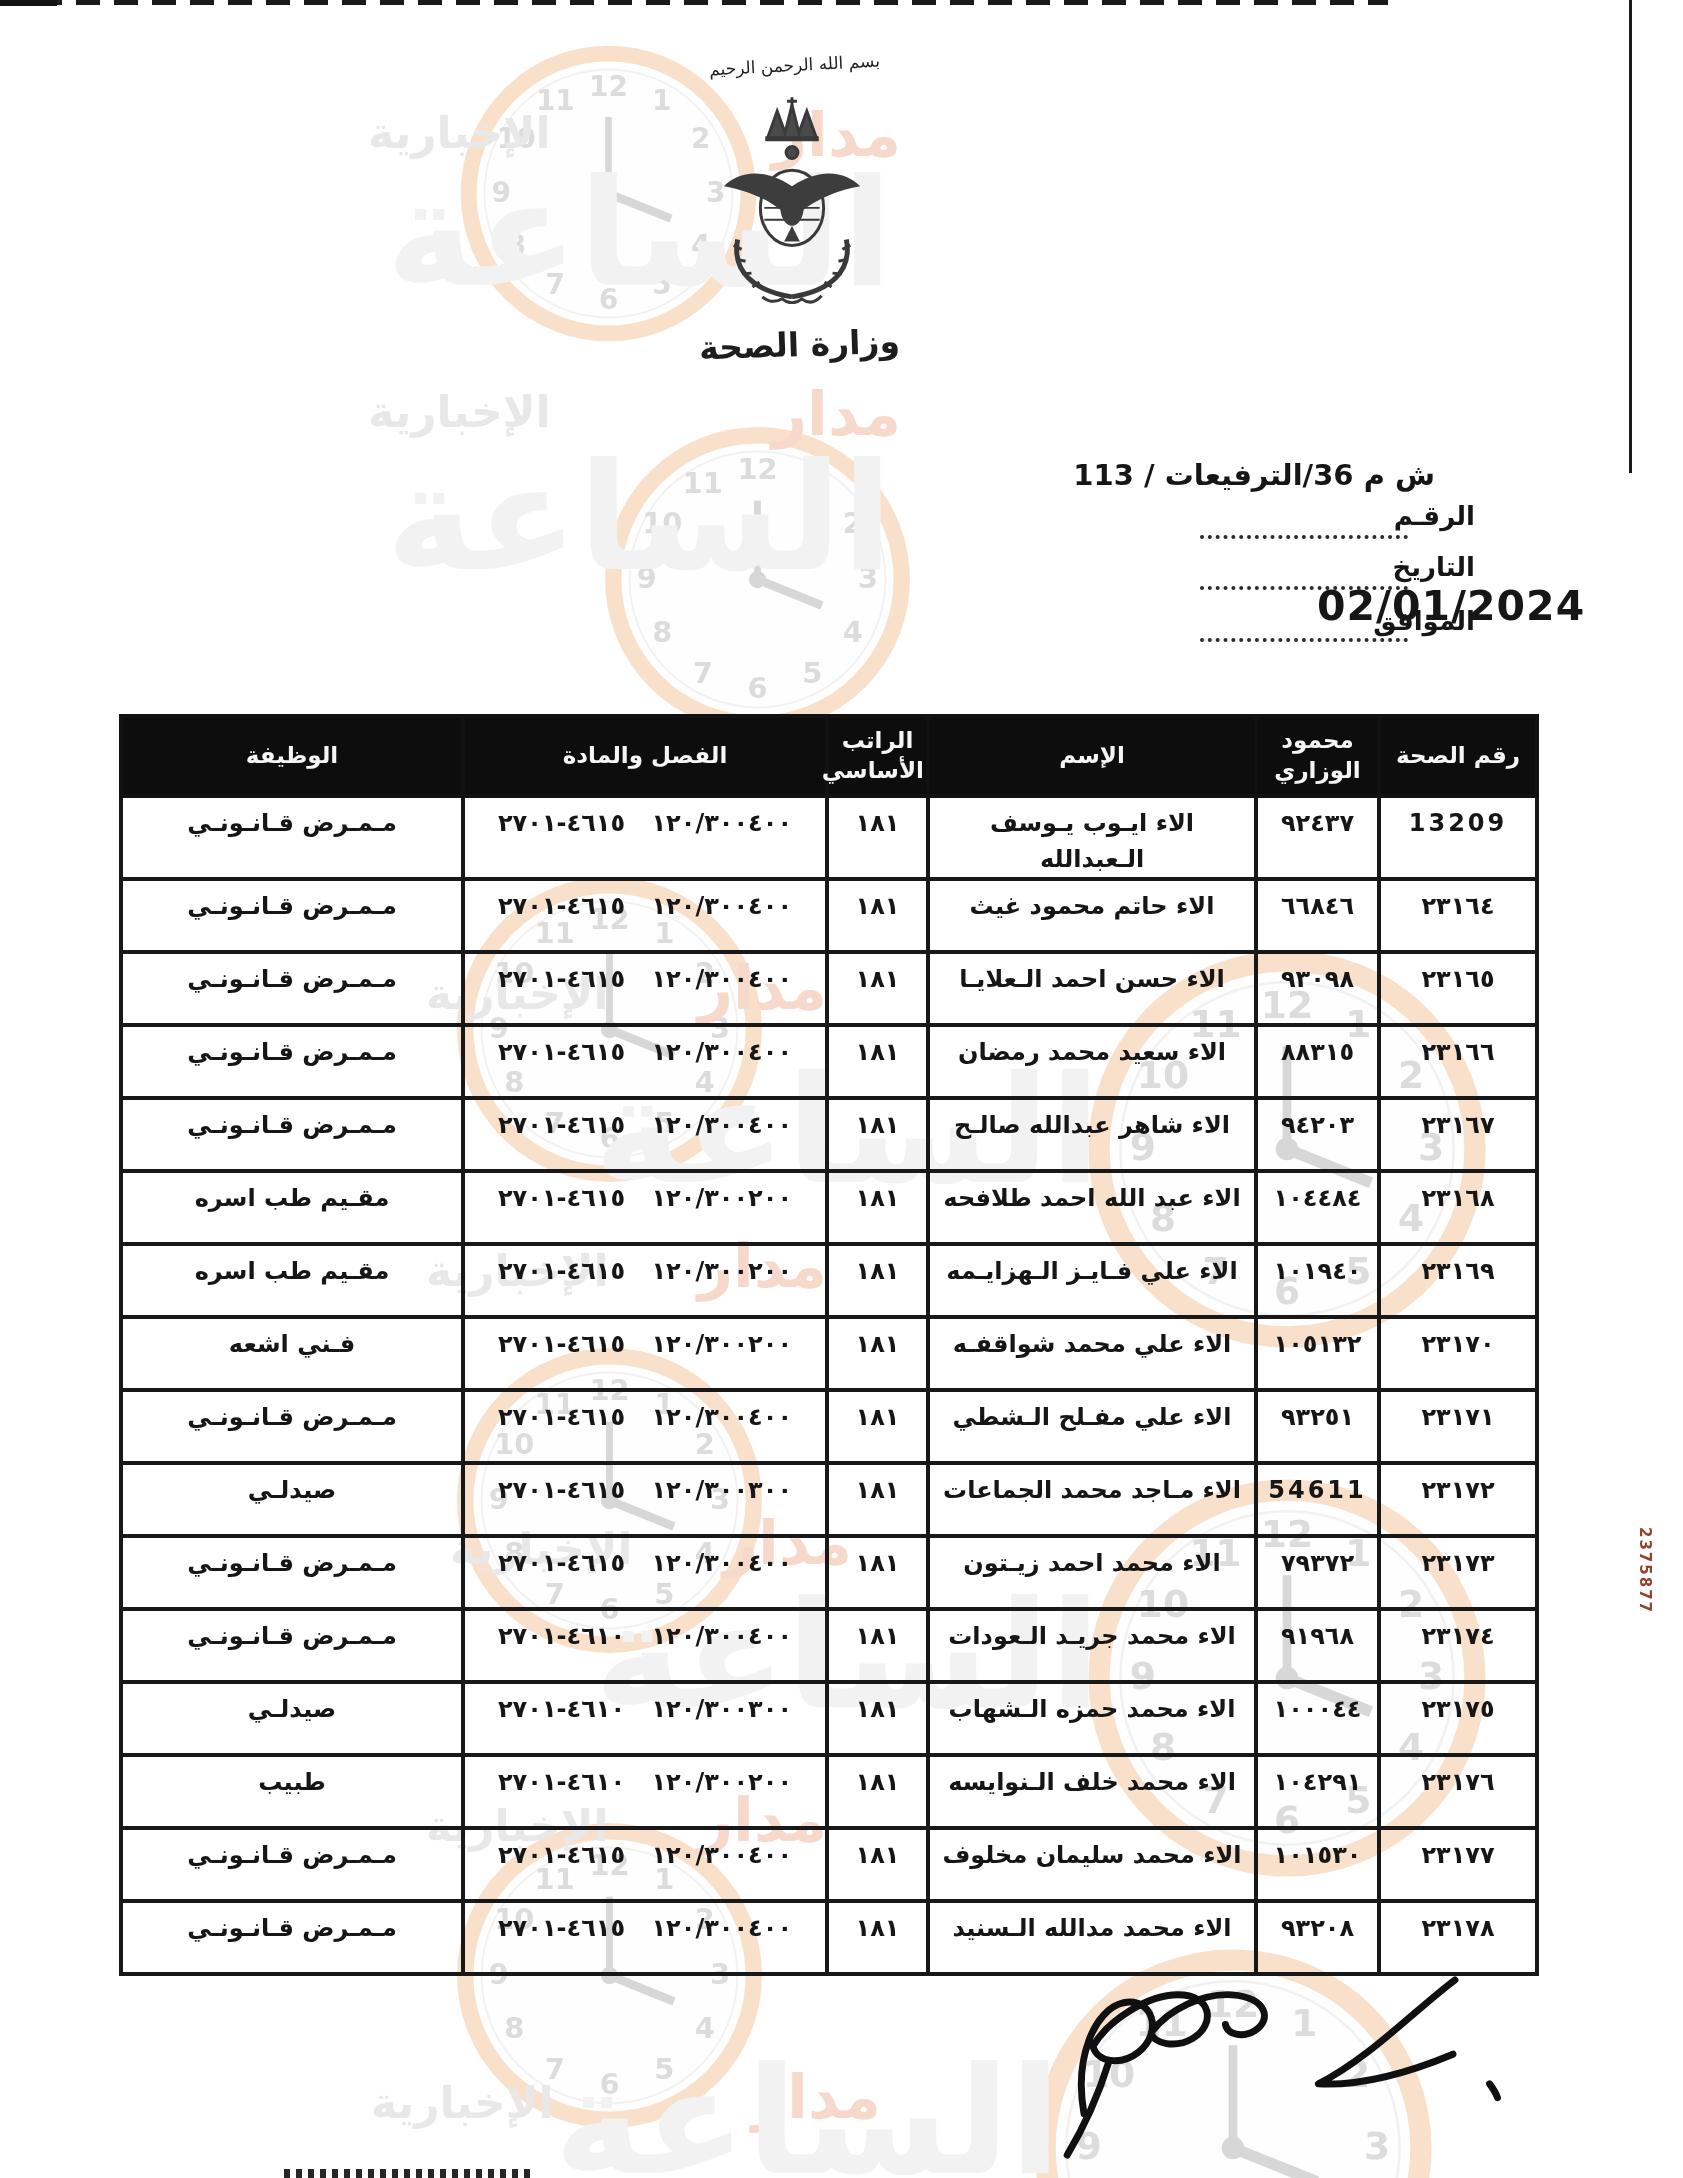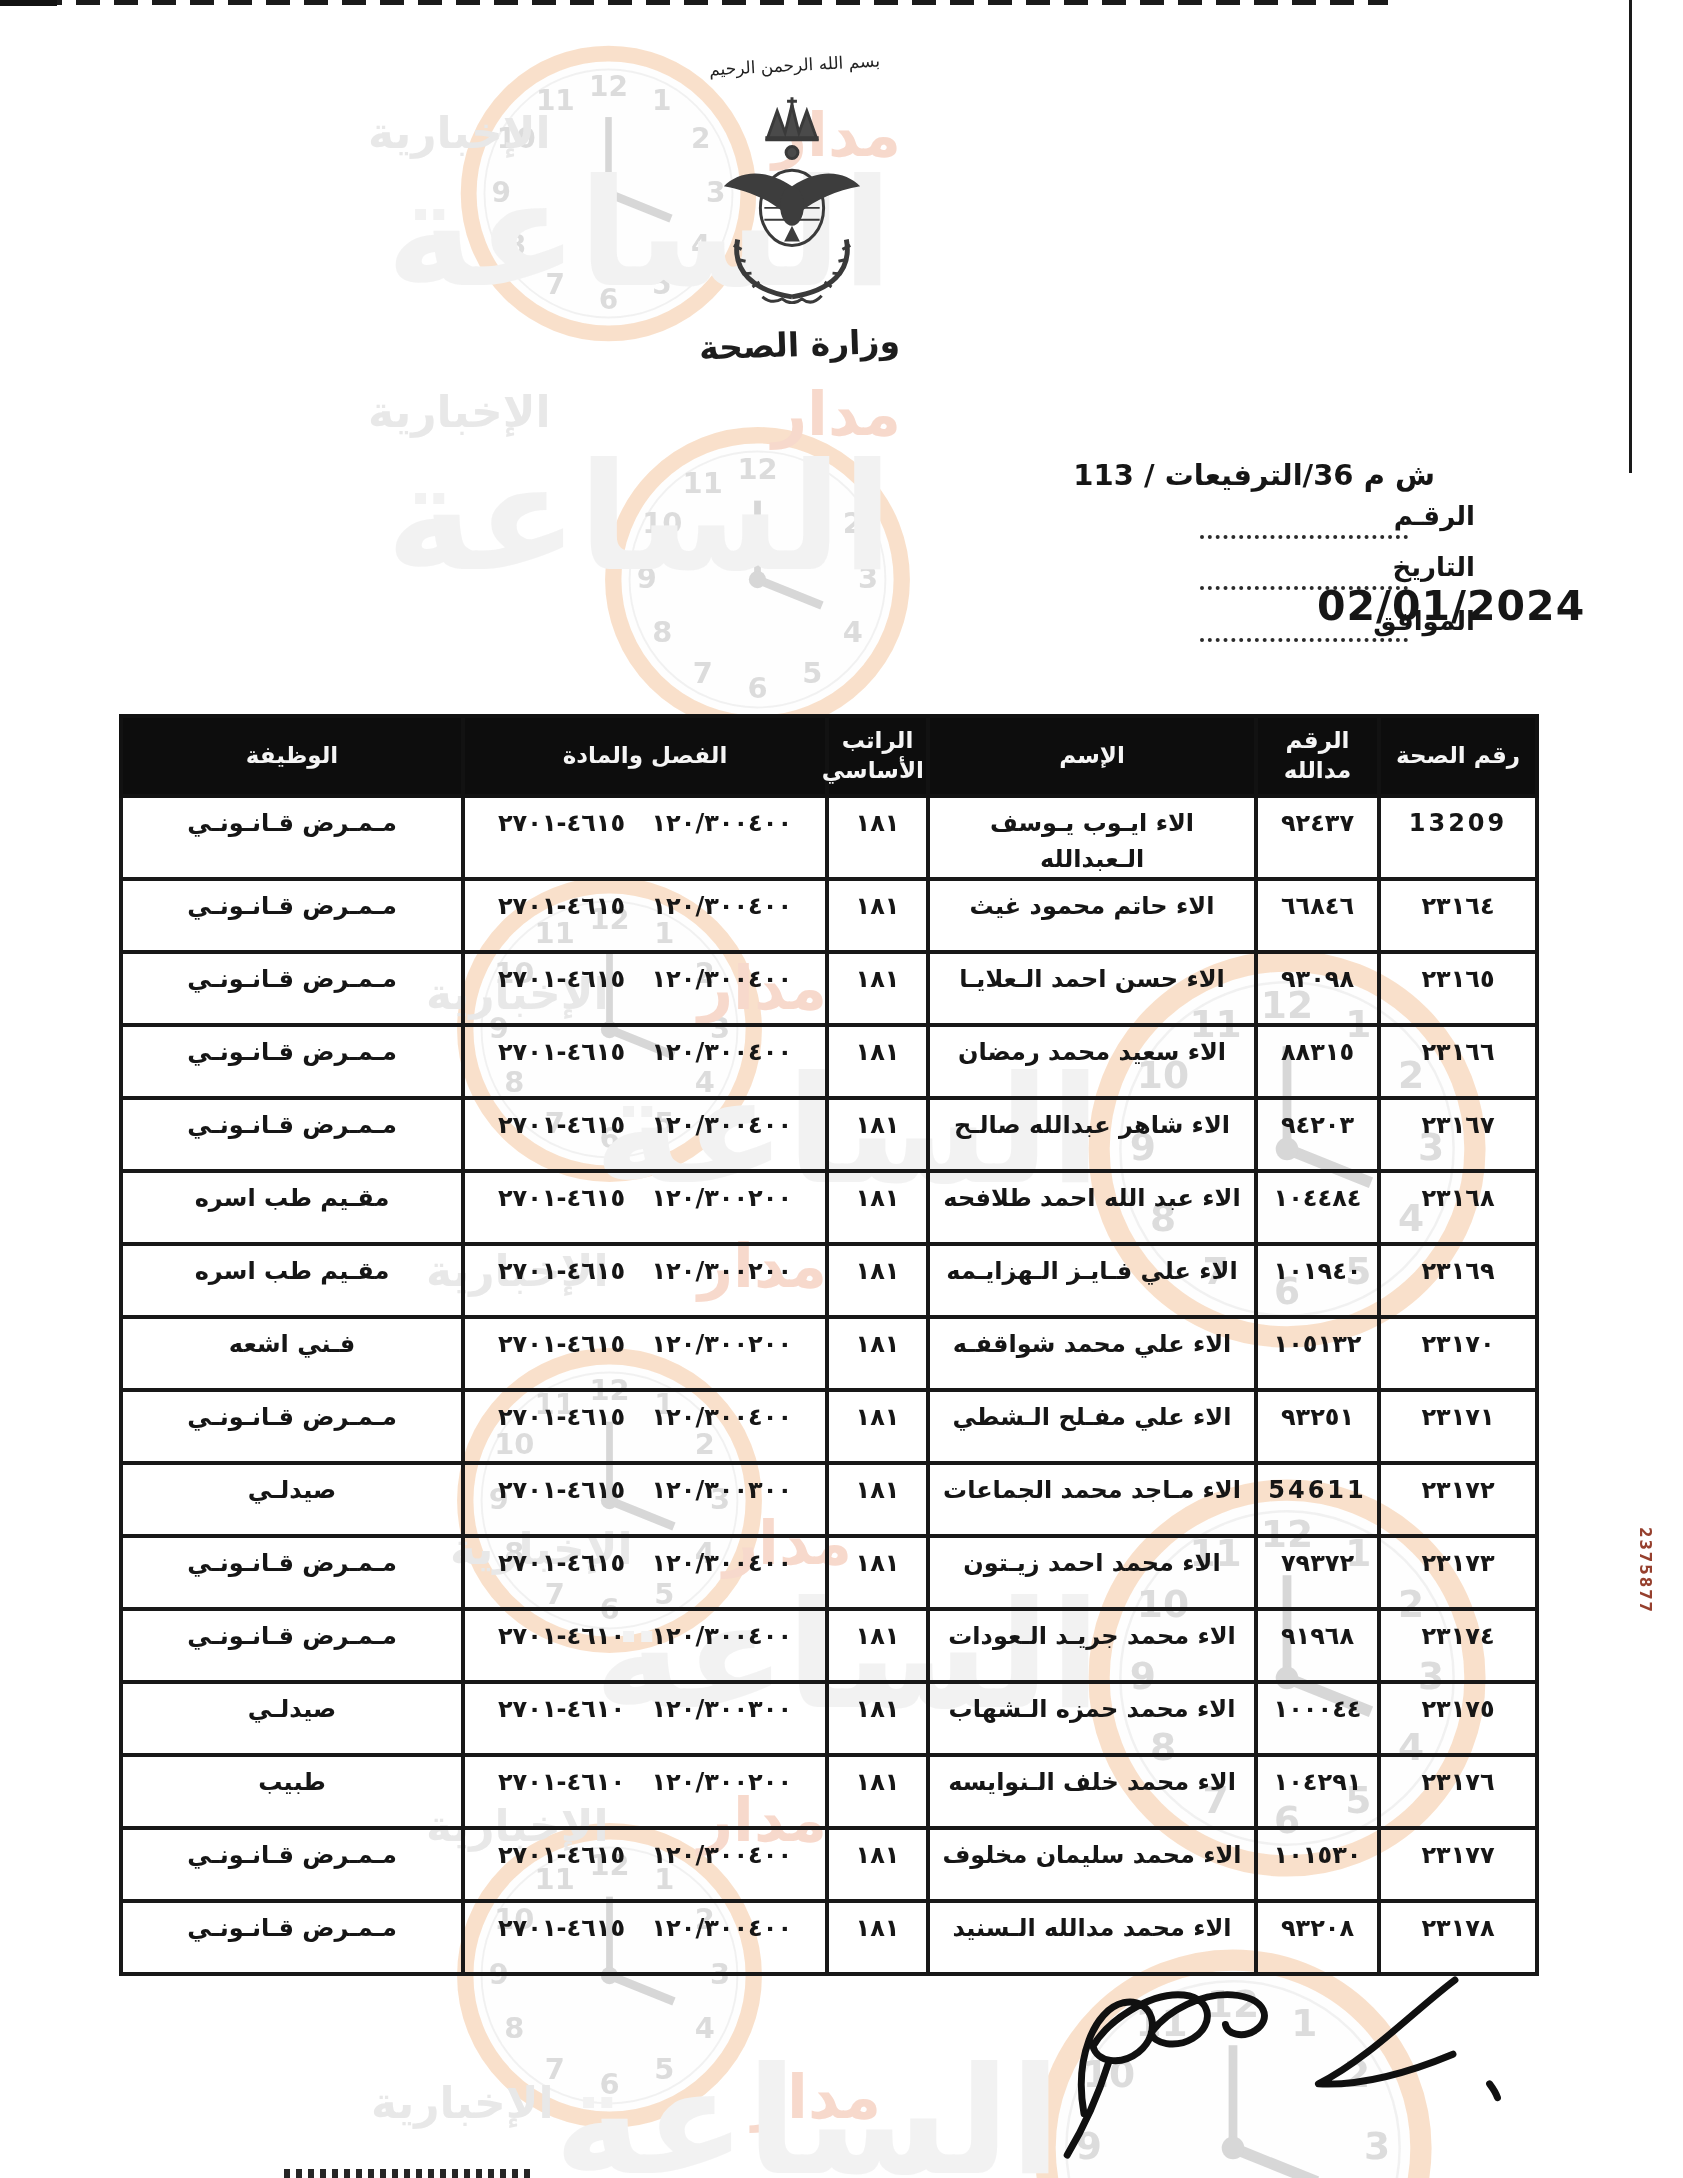--- a/index.html
+++ b/index.html
@@ -170,21 +170,21 @@
       <col style="width:158px">
         <col style="width:123px">
         <col style="width:328px">
       <col style="width:101px">
         <col style="width:364px">
         <col style="width:342px">
     </colgroup>
     <thead>
       <tr>
         <th>رقم الصحة</th>
-        <th>الرقم مدالله</th>
+        <th>محمود الوزاري</th>
         <th>الإسم</th>
         <th>الراتب الأساسي</th>
         <th>الفصل والمادة</th>
         <th>الوظيفة</th>
       </tr>
     </thead>
     <tbody>
     <tr>
       <td class="num">13209</td>
       <td class="num">٩٢٤٣٧</td>

